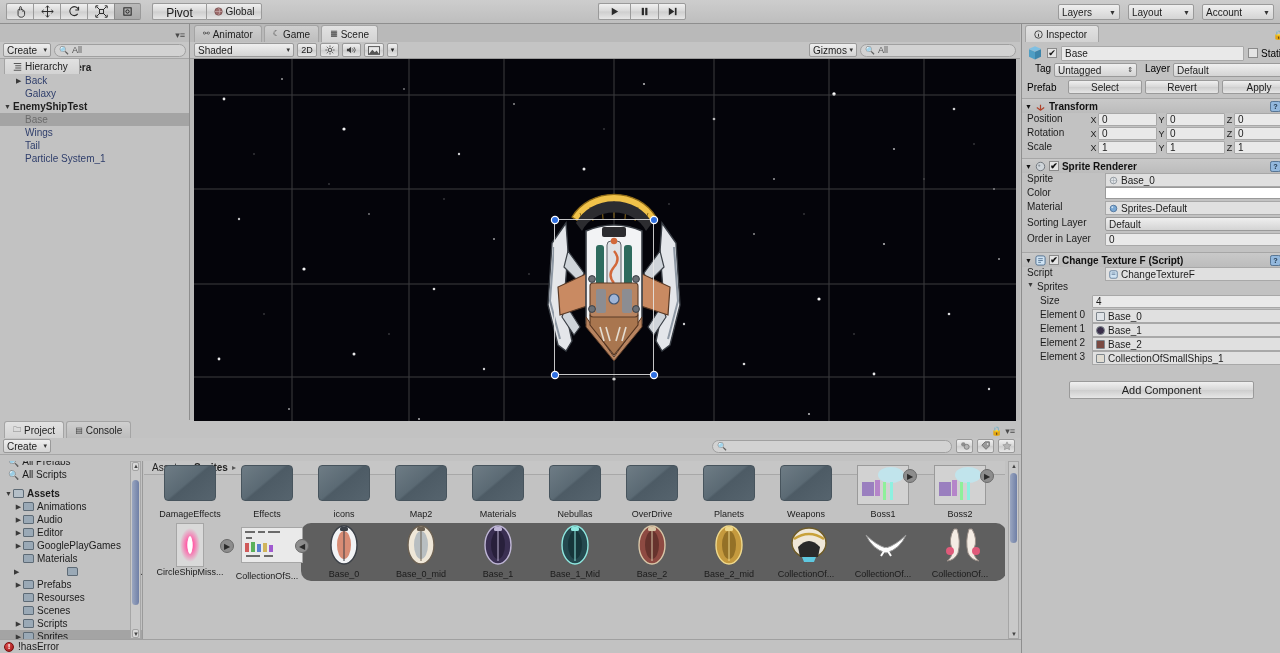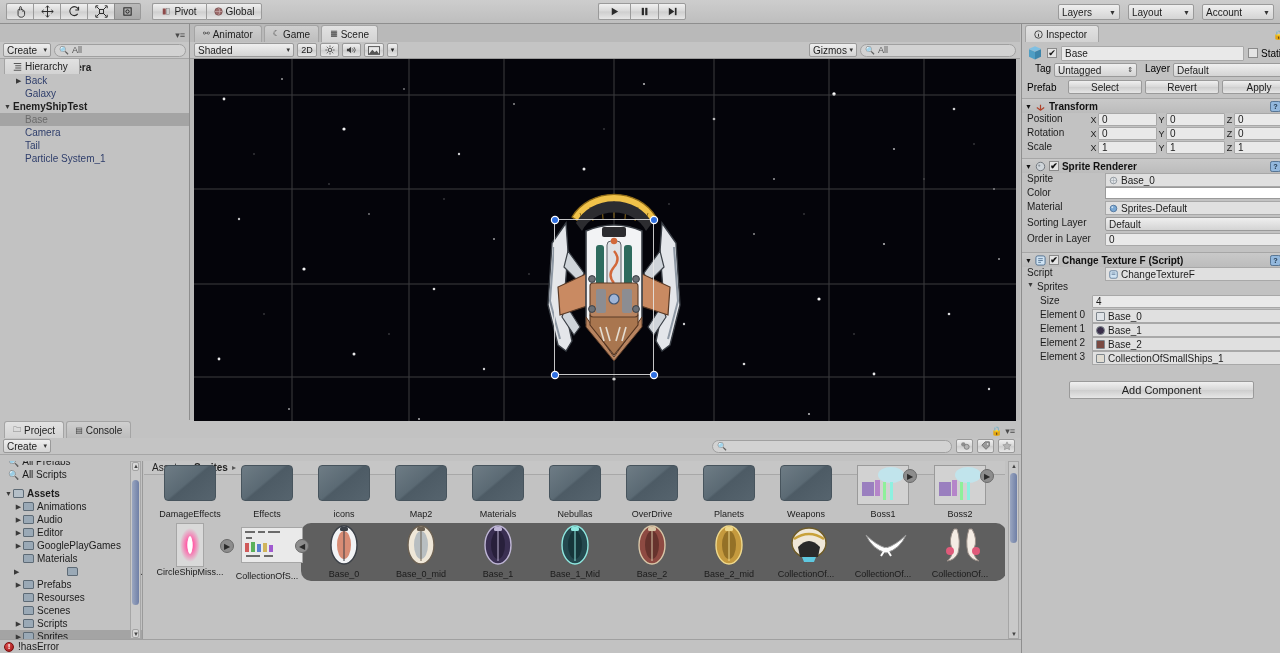--- a/index.html
+++ b/index.html
@@ -172,21 +172,21 @@
       </div>
       <div class="btn active" style="width:27px;">
         <svg width="13" height="13" viewBox="0 0 16 16">
             <rect x="3.5" y="3.5" width="9" height="9" fill="none" stroke="#1c1c1c" stroke-width="1.2"></rect>
             <circle cx="8" cy="8" r="2" fill="none" stroke="#1c1c1c" stroke-width="1.2"></circle>
           </svg>
       </div>
     </div>
 
     <div class="tgroup" style="left:152px; top:3px;">
-      <div class="btn" style="width:54px; gap:3px; font-size:10px; padding:0 4px;">
+      <div class="btn" style="width:54px; gap:3px; font-size:12px; padding:0 4px;flex-direction:column;">
         <svg width="9" height="9" viewBox="0 0 12 12">
             <rect x="1" y="2" width="4" height="8" fill="#8d4a4a"></rect>
             <rect x="6" y="2" width="4" height="8" fill="#cfcfcf" stroke="#777" stroke-width=".6"></rect>
           </svg>
         <span>Pivot</span>
       </div>
       <div class="btn" style="width:56px; gap:3px; font-size:10px; padding:0 4px;">
         <svg width="9" height="9" viewBox="0 0 12 12">
             <circle cx="6" cy="6" r="5" fill="#9c6b6b" stroke="#6e4545" stroke-width=".8"></circle>
             <path d="M1 6h10M6 1c2 2.5 2 7.5 0 10" stroke="#d8c4c4" stroke-width=".7" fill="none"></path>
@@ -265,21 +265,21 @@
         <div class="hrow dark" style="padding-left: 4px;">
           <span class="tri">▼</span>
           <span>EnemyShipTest</span>
         </div>
         <div class="hrow sel" style="padding-left: 16px;">
           <span class="tri none">▶</span>
           <span>Base</span>
         </div>
         <div class="hrow" style="padding-left: 16px;">
           <span class="tri none">▶</span>
-          <span>Camera</span>
+          <span>Wings</span>
         </div>
         <div class="hrow" style="padding-left: 16px;">
           <span class="tri none">▶</span>
           <span>Tail</span>
         </div>
         <div class="hrow" style="padding-left: 16px;">
           <span class="tri none">▶</span>
           <span>Particle System_1</span>
         </div>
       </div>

